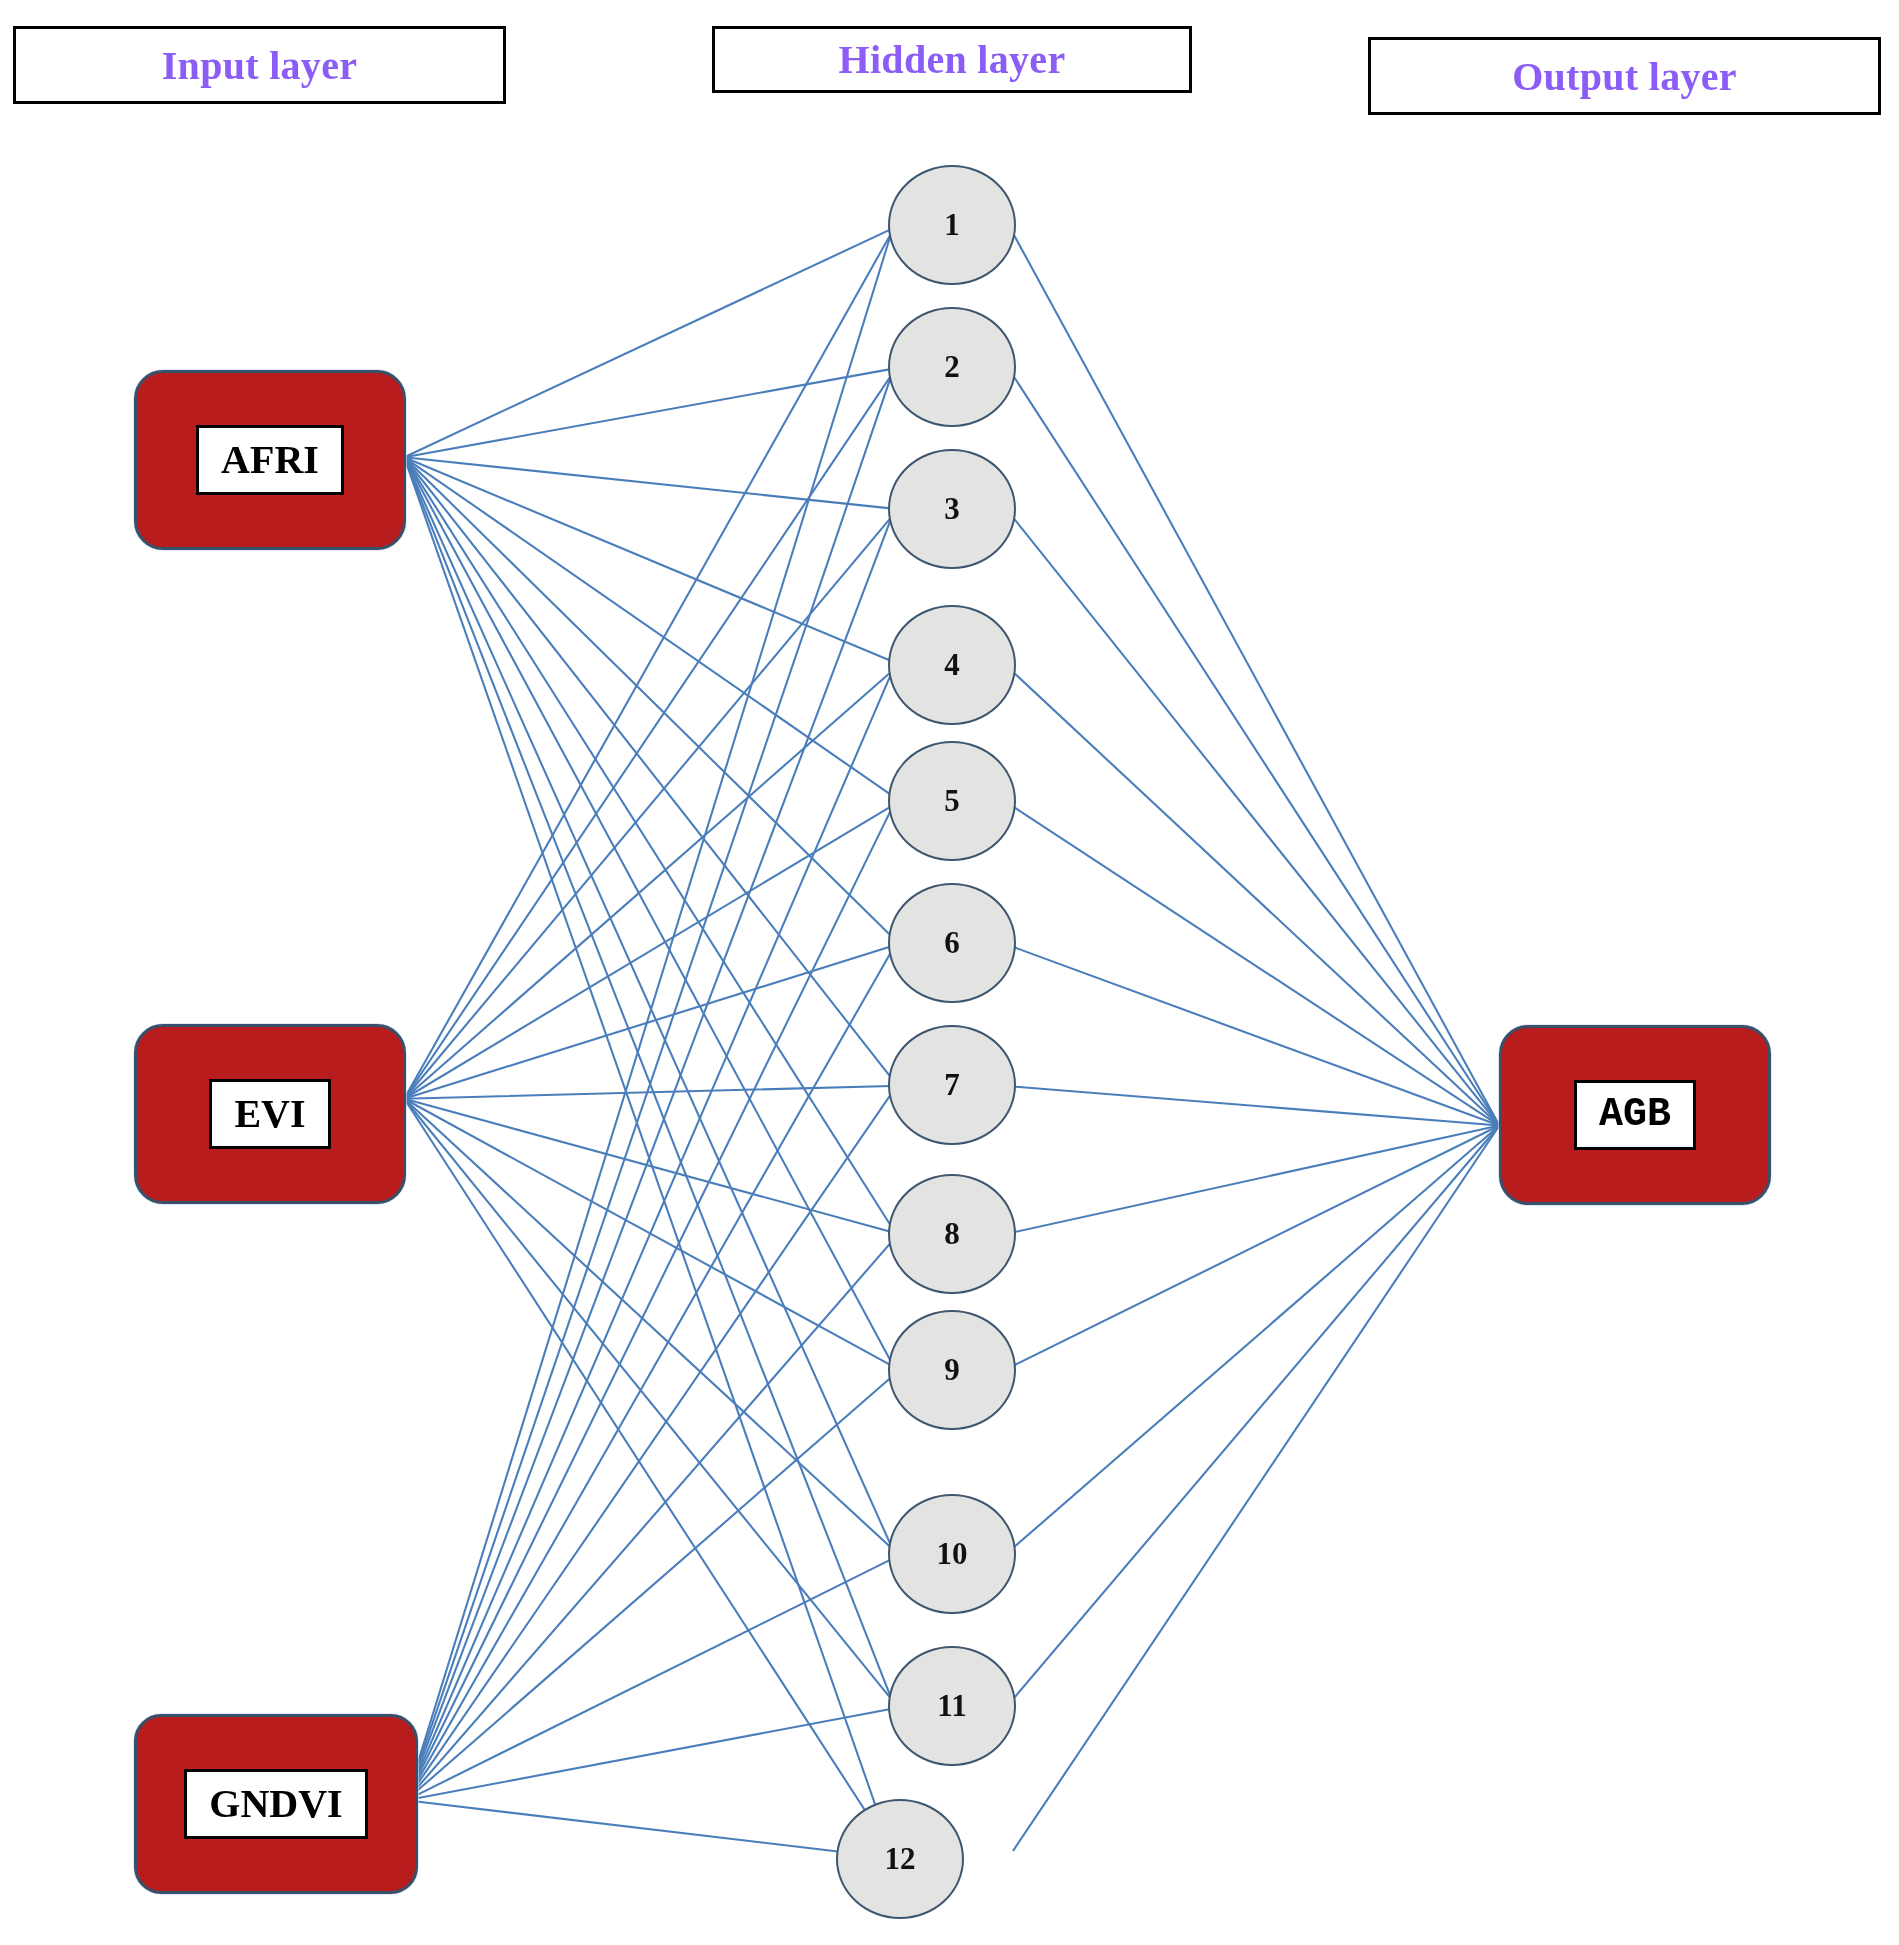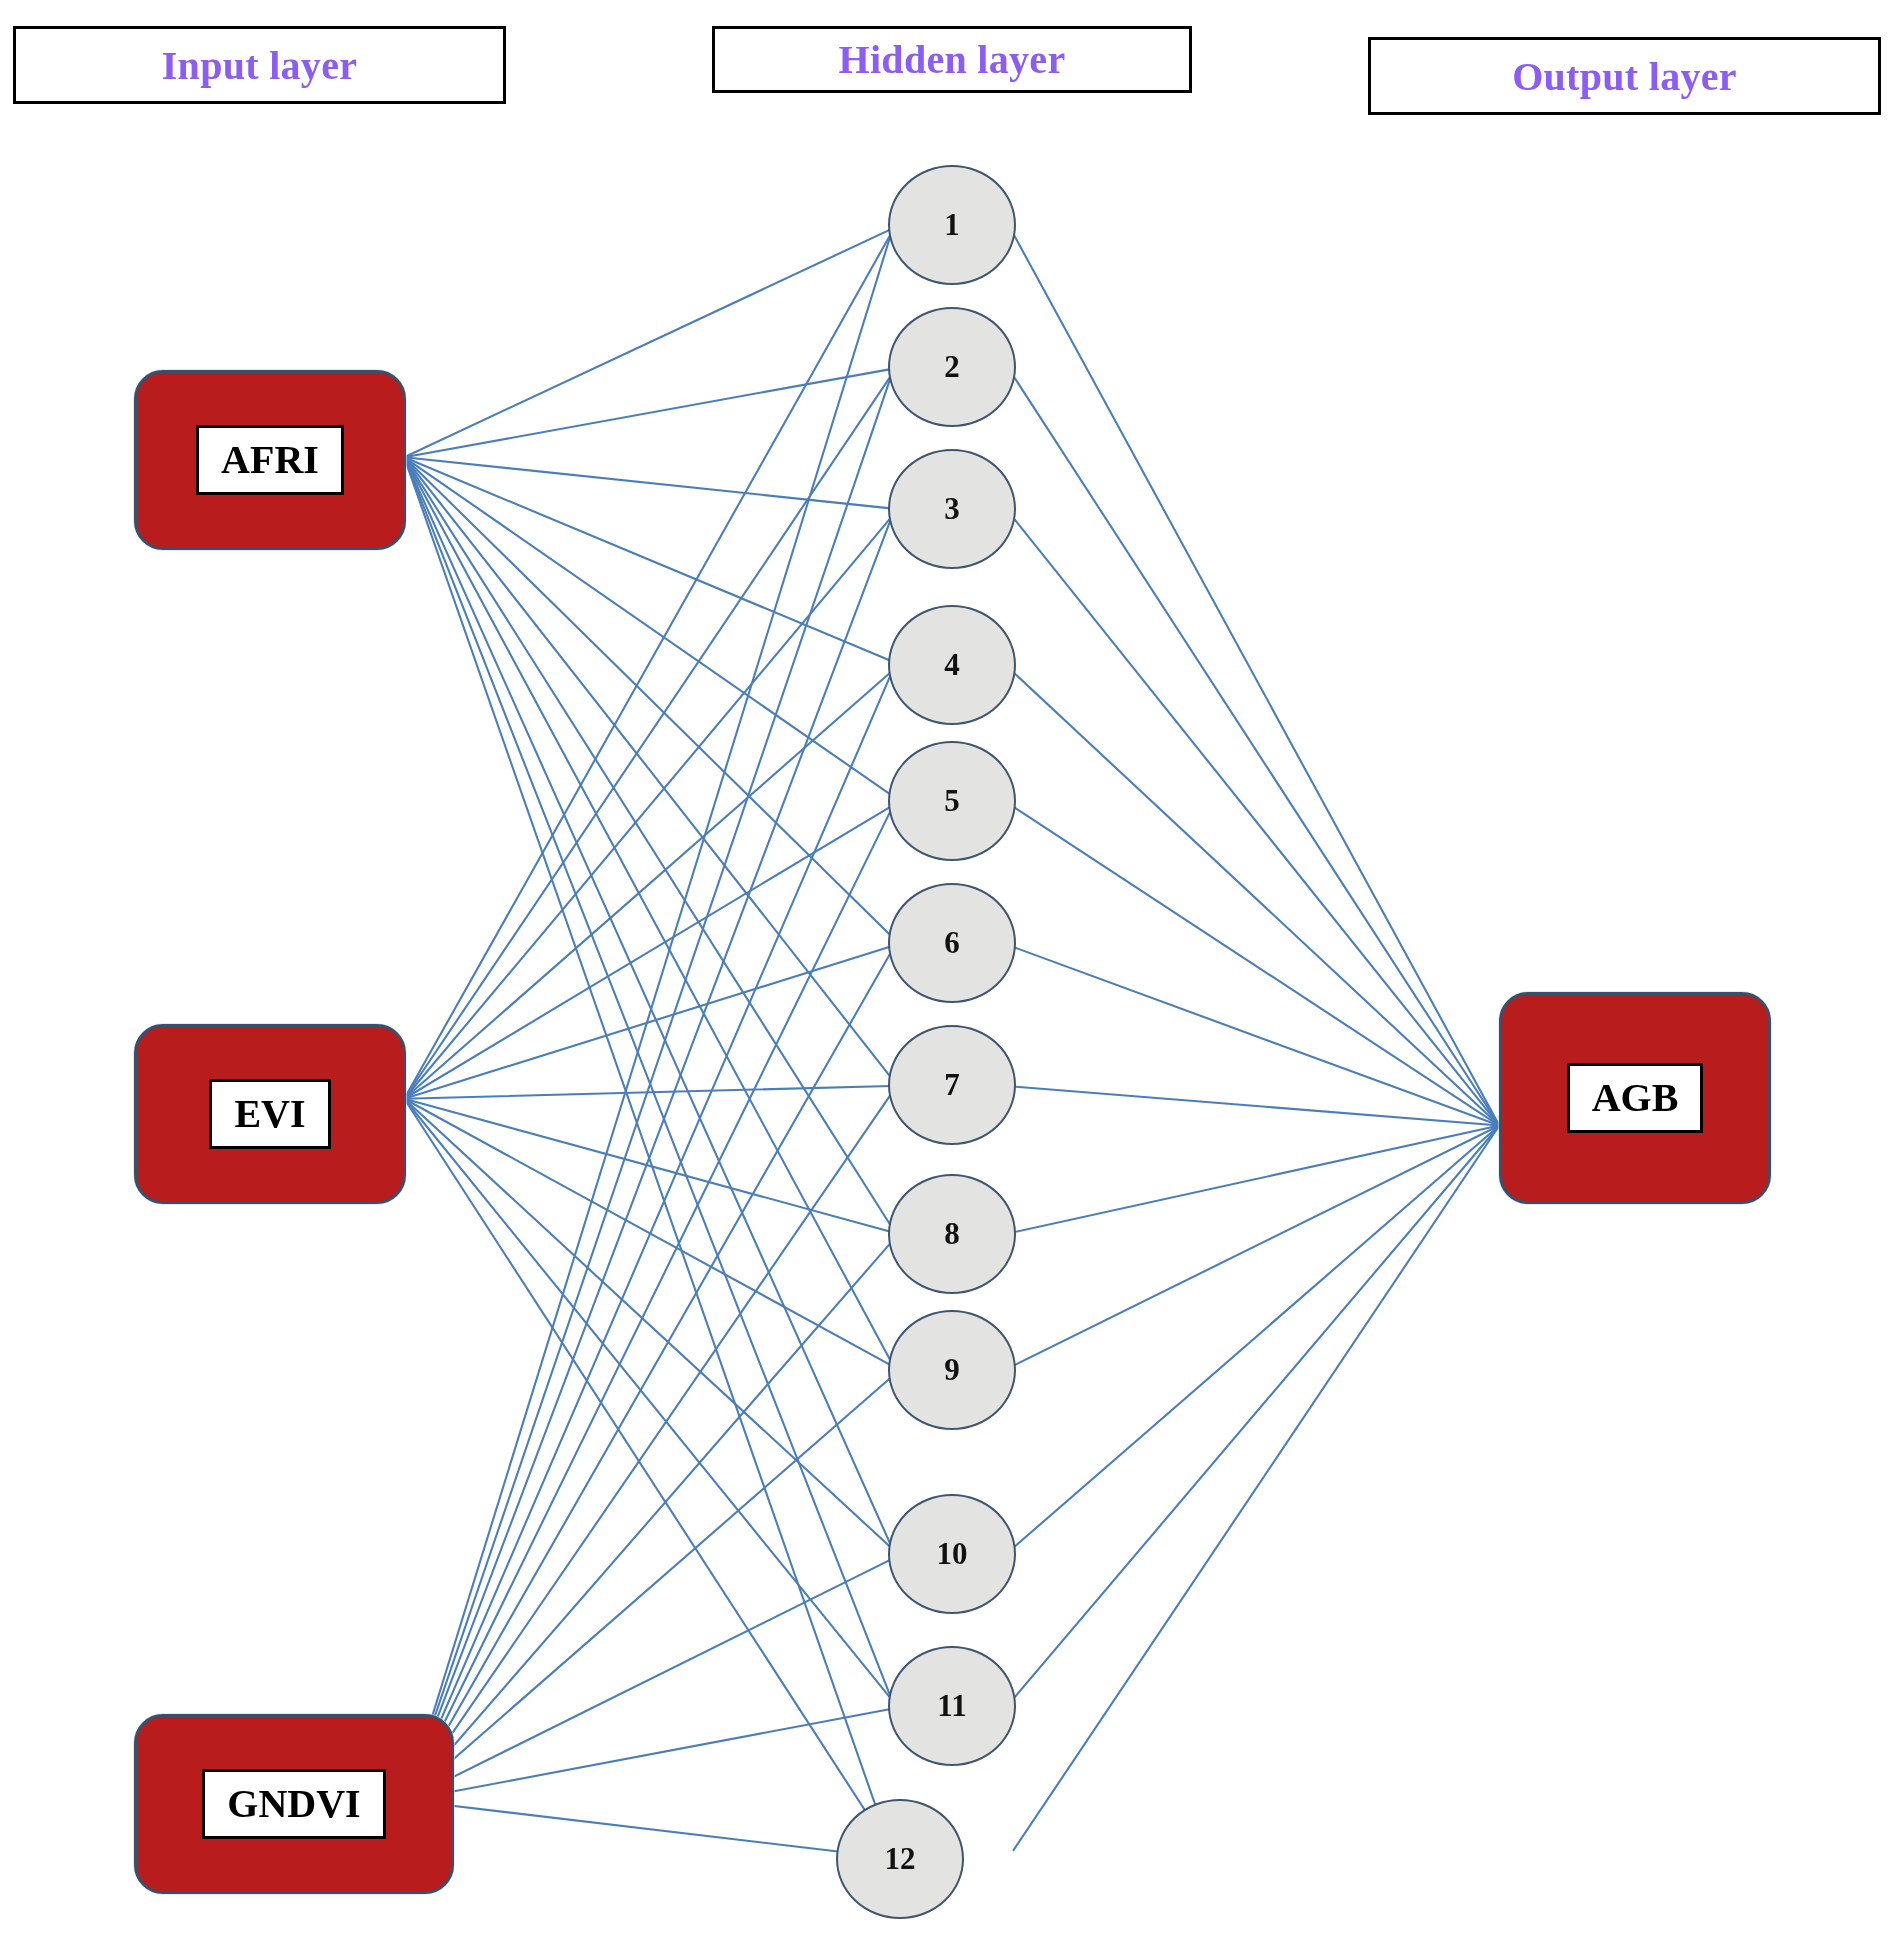--- a/index.html
+++ b/index.html
@@ -146,21 +146,21 @@
   <div class="layer-header" id="hdr-2" style="left: 1368px; top: 37px; width: 513px; height: 78px;">
     <span>Output layer</span>
   </div>
 
   <div class="var-node" id="in-0" style="left: 134px; top: 370px; width: 272px; height: 180px;">
     <span class="var-label">AFRI</span>
   </div>
   <div class="var-node" id="in-1" style="left: 134px; top: 1024px; width: 272px; height: 180px;">
     <span class="var-label">EVI</span>
   </div>
-  <div class="var-node" id="in-2" style="left: 134px; top: 1714px; width: 320px; height: 180px;">
+  <div class="var-node" id="in-2" style="left: 134px; top: 1714px; width: 284px; height: 180px; border-radius: 27px;">
     <span class="var-label">GNDVI</span>
   </div>
 
   <div id="hidden-host">
       <div class="hidden-node" style="width: 128px; height: 120px; left: 888px; top: 165px;">
         <span>1</span>
       </div>
       <div class="hidden-node" style="width: 128px; height: 120px; left: 888px; top: 307px;">
         <span>2</span>
       </div>
@@ -189,18 +189,18 @@
         <span>10</span>
       </div>
       <div class="hidden-node" style="width: 128px; height: 120px; left: 888px; top: 1646px;">
         <span>11</span>
       </div>
       <div class="hidden-node" style="width: 128px; height: 120px; left: 836px; top: 1799px;">
         <span>12</span>
       </div>
     </div>
 
-  <div class="var-node" id="out-0" style="left: 1499px; top: 992px; width: 272px; height: 212px;">
+  <div class="var-node" id="out-0" style="left: 1499px; top: 1025px; width: 272px; height: 180px; font-family: Liberation Mono, monospace;">
     <span class="var-label">AGB</span>
   </div>
 
 </div>
 
 
 </body></html>

